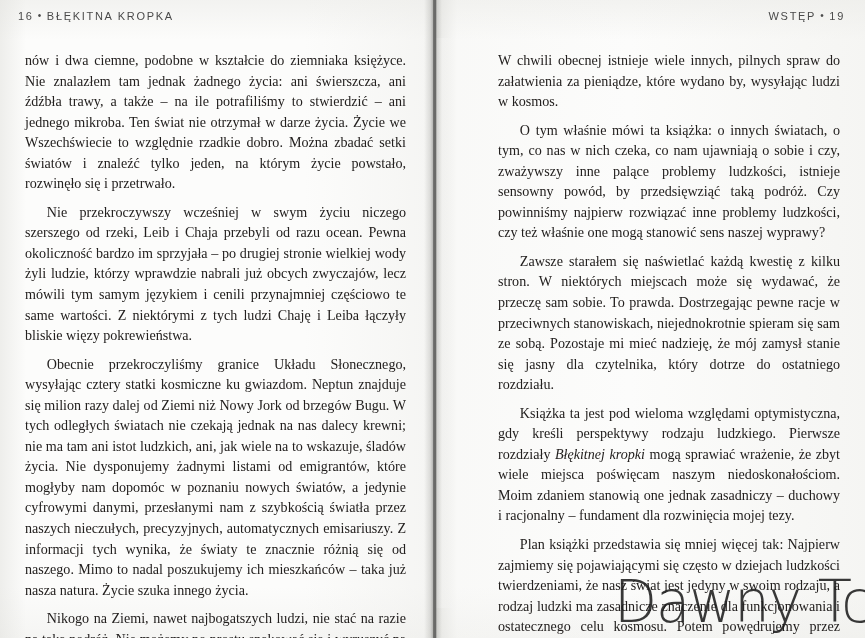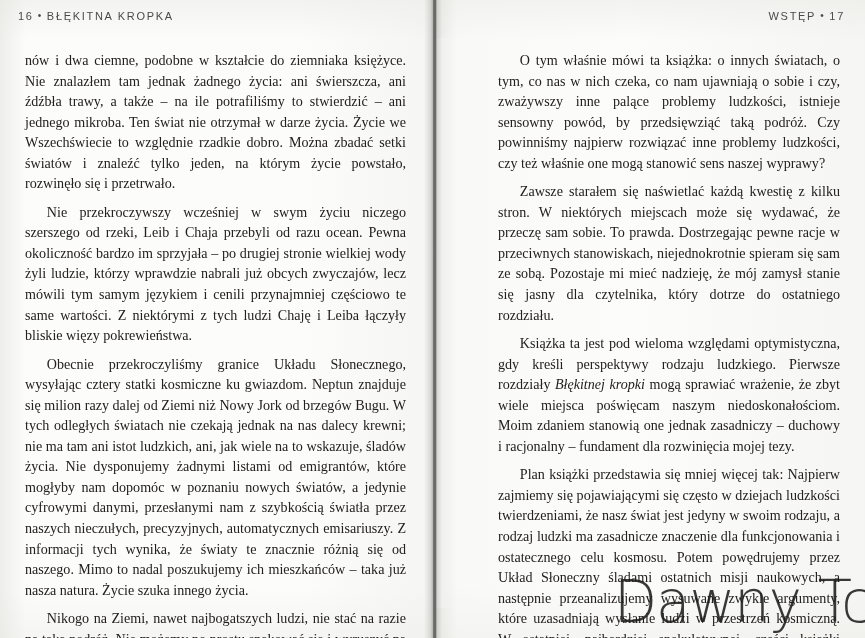--- a/index.html
+++ b/index.html
@@ -183,27 +183,28 @@
       <p>Nie przekroczywszy wcześniej w swym życiu niczego szerszego od rzeki, Leib i Chaja przebyli od razu ocean. Pewna okoliczność bardzo im sprzyjała – po drugiej stronie wielkiej wody żyli ludzie, którzy wprawdzie nabrali już obcych zwyczajów, lecz mówili tym samym językiem i cenili przynajmniej częściowo te same wartości. Z niektórymi z tych ludzi Chaję i Leiba łączyły bliskie więzy pokrewieństwa.</p>
       <p>Obecnie przekroczyliśmy granice Układu Słonecznego, wysyłając cztery statki kosmiczne ku gwiazdom. Neptun znajduje się milion razy dalej od Ziemi niż Nowy Jork od brzegów Bugu. W tych odległych światach nie czekają jednak na nas dalecy krewni; nie ma tam ani istot ludzkich, ani, jak wiele na to wskazuje, śladów życia. Nie dysponujemy żadnymi listami od emigrantów, które mogłyby nam dopomóc w poznaniu nowych światów, a jedynie cyfrowymi danymi, przesłanymi nam z szybkością światła przez naszych nieczułych, precyzyjnych, automatycznych emisariuszy. Z informacji tych wynika, że światy te znacznie różnią się od naszego. Mimo to nadal poszukujemy ich mieszkańców – taka już nasza natura. Życie szuka innego życia.</p>
       <p>Nikogo na Ziemi, nawet najbogatszych ludzi, nie stać na razie na taką podróż. Nie możemy po prostu spakować się i wyruszyć na Marsa lub Tytana, dlatego że mamy taki kaprys, nudzi się nam, jesteśmy bezrobotni, prześladowani, dostaliśmy powołanie do wojska czy też, słusznie lub nie, oskarżono nas o jakąś zbrodnię. Nie widać też żadnych krótkoterminowych zysków, które mogłyby stanowić motywację dla prywatnych przedsiębiorców. Jeśli ludzie kiedykolwiek wyruszą ku tym światom, to dlatego, że jakieś państwo lub grupa państw uzna to za korzystne dla siebie lub dla całego rodzaju ludzkiego.</p>
     </div>
 
   </div>
 
   <div class="sheet sheet-right">
 
     <div class="runhead runhead-right">
-      <span>WSTĘP</span><span class="dot">•</span><span>17</span>
+      <span>WSTĘP</span><span class="dot">•</span><span>19</span>
     </div>
 
     <div class="ink-fade-left"></div>
   </div>
 
   <div class="col col-right">
+      <p class="noindent">W chwili obecnej istnieje wiele innych, pilnych spraw do załatwienia za pieniądze, które wydano by, wysyłając ludzi w kosmos.</p>
       <p>O tym właśnie mówi ta książka: o innych światach, o tym, co nas w nich czeka, co nam ujawniają o sobie i czy, zważywszy inne palące problemy ludzkości, istnieje sensowny powód, by przedsięwziąć taką podróż. Czy powinniśmy najpierw rozwiązać inne problemy ludzkości, czy też właśnie one mogą stanowić sens naszej wyprawy?</p>
       <p>Zawsze starałem się naświetlać każdą kwestię z kilku stron. W niektórych miejscach może się wydawać, że przeczę sam sobie. To prawda. Dostrzegając pewne racje w przeciwnych stanowiskach, niejednokrotnie spieram się sam ze sobą. Pozostaje mi mieć nadzieję, że mój zamysł stanie się jasny dla czytelnika, który dotrze do ostatniego rozdziału.</p>
       <p>Książka ta jest pod wieloma względami optymistyczna, gdy kreśli perspektywy rodzaju ludzkiego. Pierwsze rozdziały <i>Błękitnej kropki</i> mogą sprawiać wrażenie, że zbyt wiele miejsca poświęcam naszym niedoskonałościom. Moim zdaniem stanowią one jednak zasadniczy – duchowy i racjonalny – fundament dla rozwinięcia mojej tezy.</p>
       <p>Plan książki przedstawia się mniej więcej tak: Najpierw zajmiemy się pojawiającymi się często w dziejach ludzkości twierdzeniami, że nasz świat jest jedyny w swoim rodzaju, a rodzaj ludzki ma zasadnicze znaczenie dla funkcjonowania i ostatecznego celu kosmosu. Potem powędrujemy przez Układ Słoneczny śladami ostatnich misji naukowych, a następnie przeanalizujemy wysuwane zwykle argumenty, które uzasadniają wysłanie ludzi w przestrzeń kosmiczną. W ostatniej, najbardziej spekulatywnej, części książki zarysuję, jak, według moich wyobrażeń, zapowiada się przyszłość człowieka w kosmosie.</p>
     </div>
 
   <div class="gutter"></div>
   <div class="gutter-line"></div>
 
   <div class="watermark">Dawny Tczew</div>

